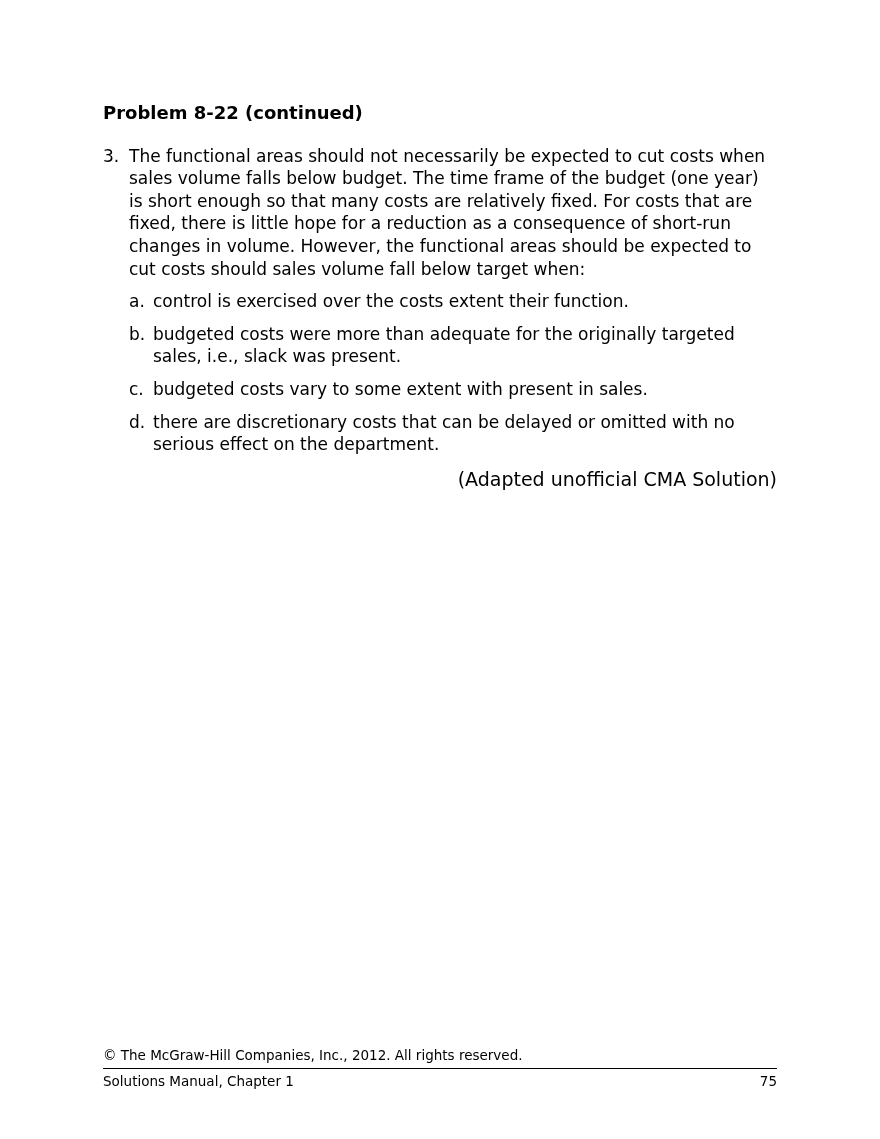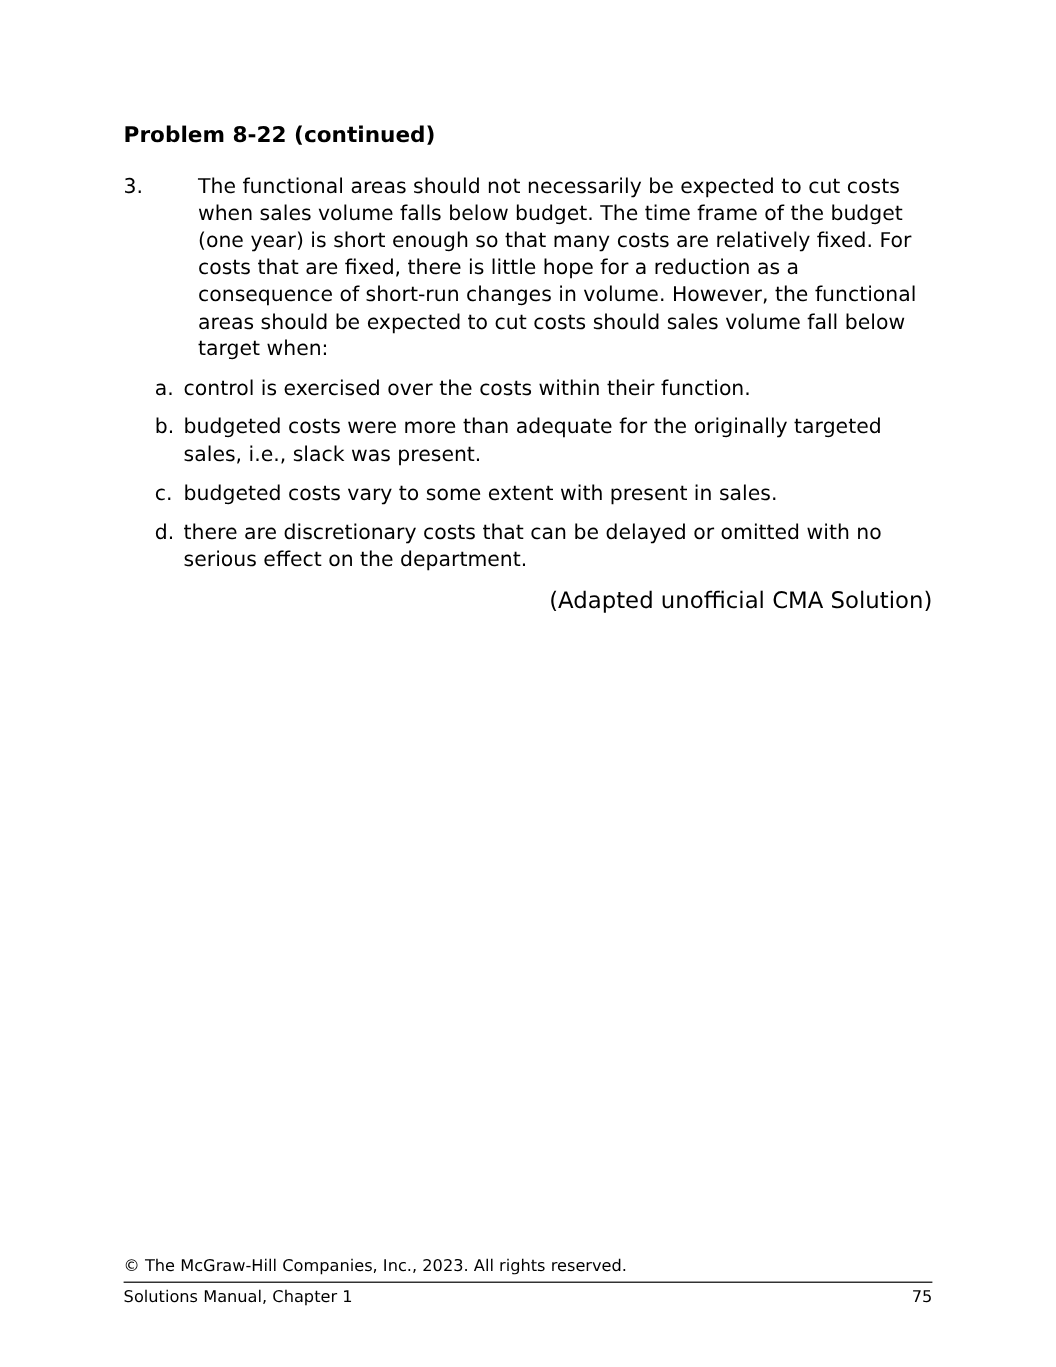--- a/index.html
+++ b/index.html
@@ -33,21 +33,20 @@
   .numbered-item {
     display: flex;
     font-size: 17px;
     line-height: 1.33;
   }
   .numbered-item .marker {
     flex: 0 0 26px;
   }
   .numbered-item .item-body {
     flex: 1 1 auto;
-    margin-left: 36px;
   }
   .sub-list {
     margin-left: 26px;
   }
   .sub-item {
     display: flex;
     font-size: 17px;
     line-height: 1.33;
     margin-top: 10px;
   }
@@ -91,40 +90,40 @@
   </h1>
 
   <div class="numbered-item">
     <span class="marker">3.</span>
     <div class="item-body">The functional areas should not necessarily be expected to cut costs when sales volume falls below budget. The time frame of the budget (one year) is short enough so that many costs are relatively fixed. For costs that are fixed, there is little hope for a reduction as a consequence of short-run changes in volume. However, the functional areas should be expected to cut costs should sales volume fall below target when:</div>
   </div>
 
   <div class="sub-list">
     <div class="sub-item">
       <span class="marker">a.</span>
-      <div class="sub-body">control is exercised over the costs within their function.</div>
+      <div class="sub-body">control is exercised over the costs extent their function.</div>
     </div>
     <div class="sub-item">
       <span class="marker">b.</span>
       <div class="sub-body">budgeted costs were more than adequate for the originally targeted sales, i.e., slack was present.</div>
     </div>
     <div class="sub-item">
       <span class="marker">c.</span>
       <div class="sub-body">budgeted costs vary to some extent with present in sales.</div>
     </div>
     <div class="sub-item">
       <span class="marker">d.</span>
       <div class="sub-body">there are discretionary costs that can be delayed or omitted with no serious effect on the department.</div>
     </div>
   </div>
 
   <div class="attribution">(Adapted unofficial CMA Solution)</div>
 
   <div class="footer">
-    <div class="copyright">© The McGraw-Hill Companies, Inc., 2023. All rights reserved.</div>
+    <div class="copyright">© The McGraw-Hill Companies, Inc., 2012. All rights reserved.</div>
     <hr class="rule">
     <div class="footer-row">
       <span>Solutions Manual, Chapter 1</span>
       <span>75</span>
     </div>
   </div>
 
 </div>
 
 </body></html>

